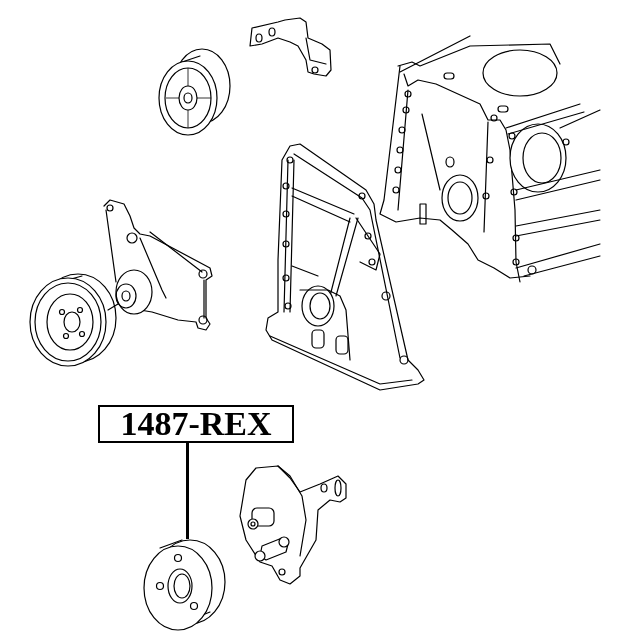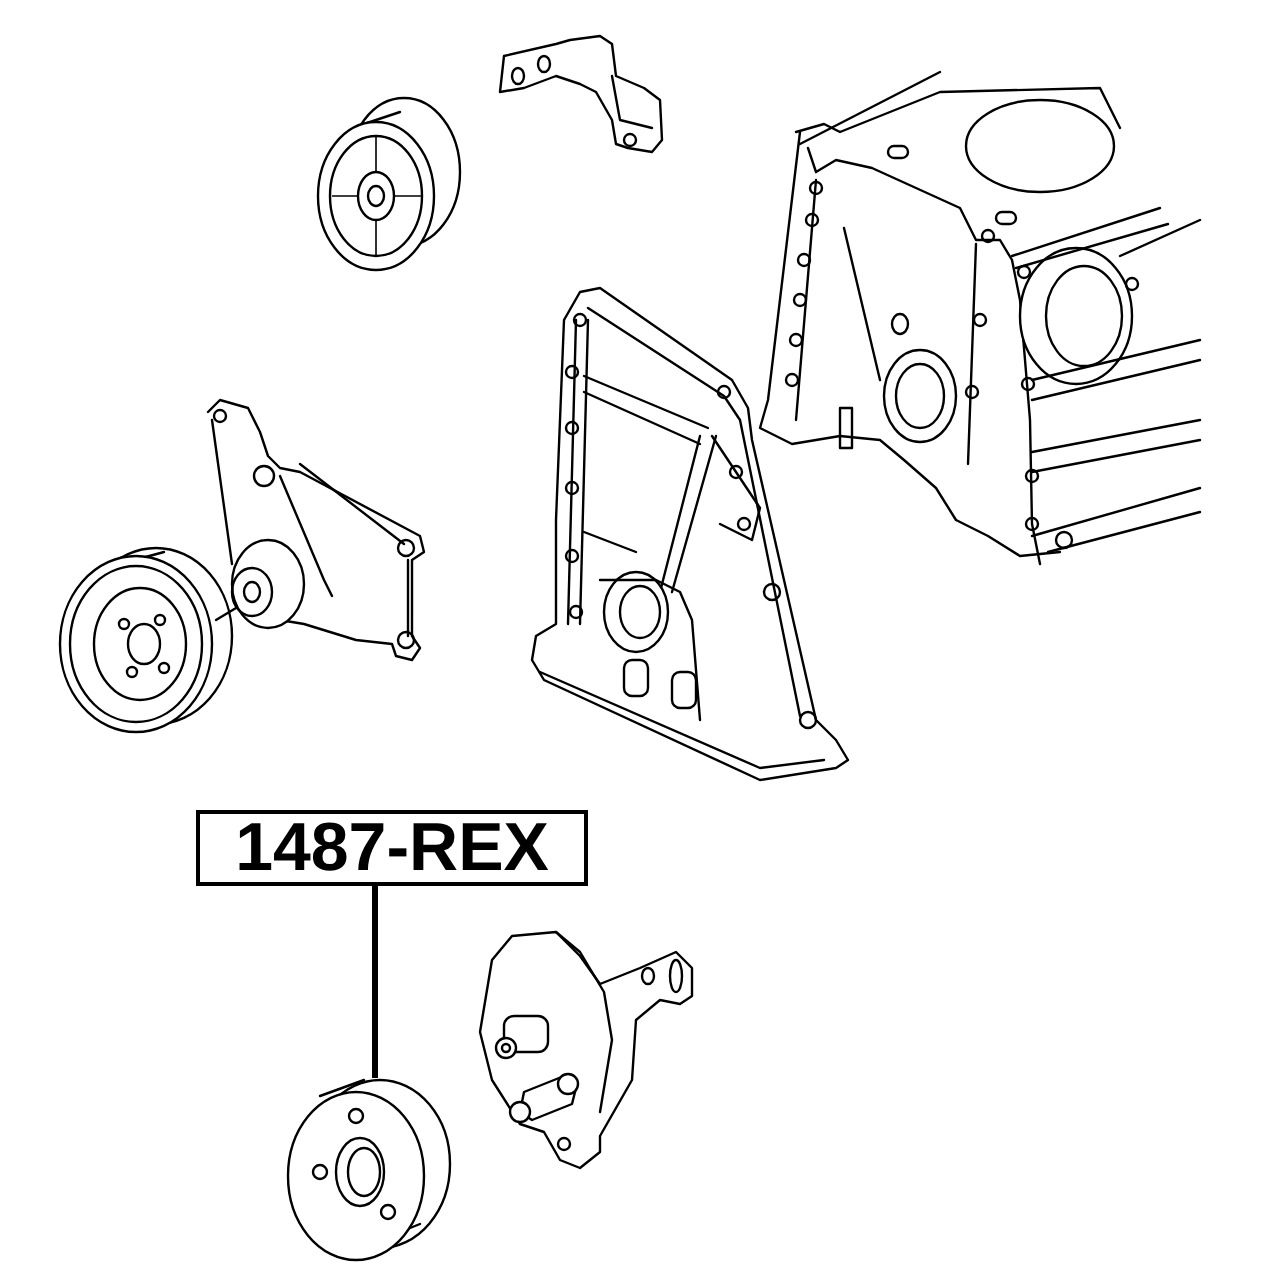--- a/index.html
+++ b/index.html
@@ -13,21 +13,21 @@
     .label-box {
       position: absolute;
       left: 98px; top: 405px;
       width: 196px; height: 38px;
       border: 2.5px solid #000;
       box-sizing: border-box;
       background: #fff;
       display: flex; align-items: center; justify-content: center;
     }
     .label-text {
-      font-family: Liberation Sans, sans-serif;
+      font-family: Liberation Serif, serif;
       font-weight: bold;
       font-size: 34px;
       letter-spacing: 0px;
       color: #000;
       line-height: 1;
     }
     .leader {
       position: absolute;
       left: 186px; top: 443px;
       width: 3px; height: 96px;

